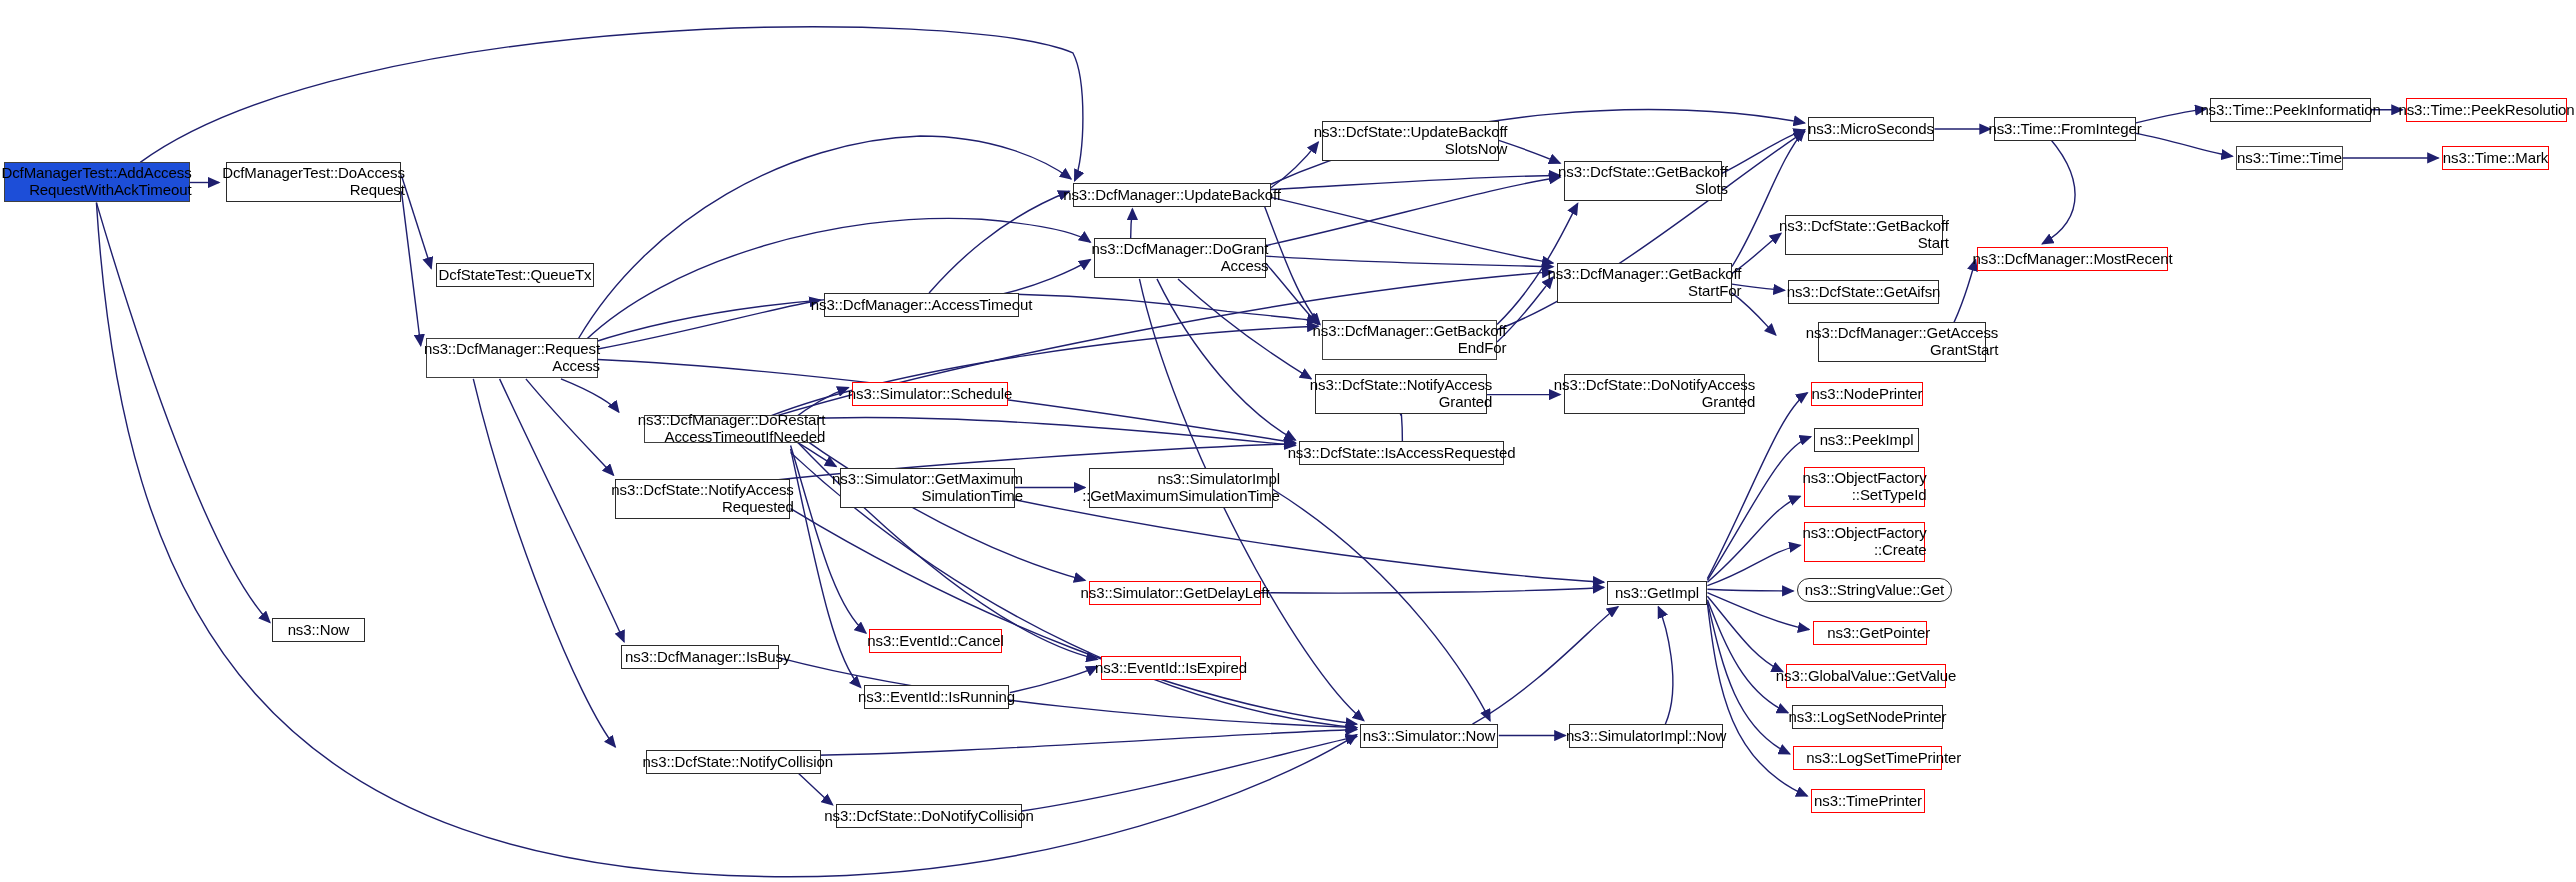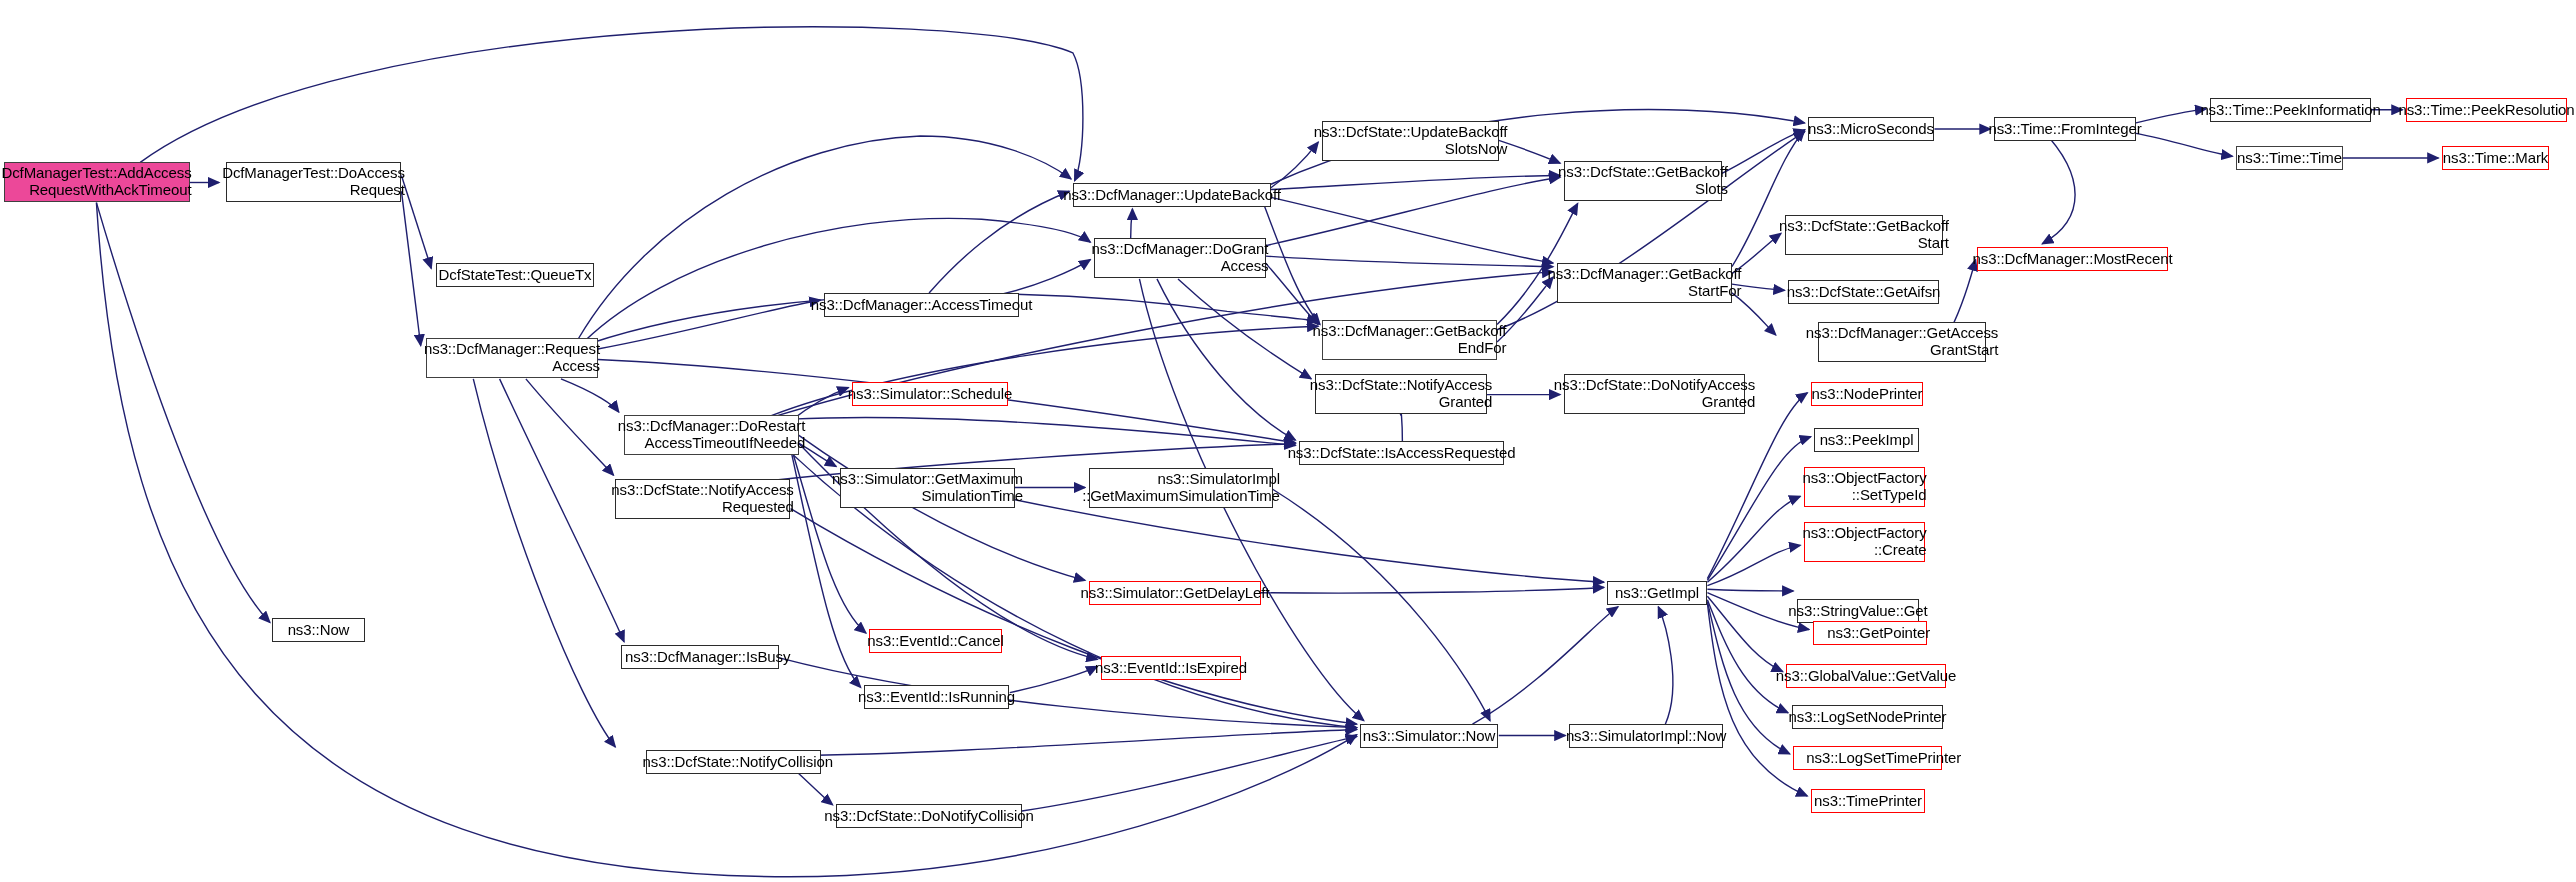--- a/index.html
+++ b/index.html
@@ -38,21 +38,21 @@
     line-height: 1.12;
     letter-spacing: -0.1px;
     padding: 0.9px 2.6px;
     white-space: pre-line;
     z-index: 5;
   }
   .node.red {
     border: 1.8px solid #ff0000;
   }
   .node.root {
-    background: #ec4899;
+    background: #1d4ed8;
     border: 0.9px solid #404040;
   }
   .node.thick {
     border: 1.8px solid #404040;
   }
 </style>
 </head>
 <body>
 
 <div id="canvas">
@@ -149,21 +149,21 @@
   <div id="node-layer">
       <div class="node root" style="left: 3.5px; top: 162px; width: 186px; height: 40px;">DcfManagerTest::AddAccess
 RequestWithAckTimeout</div>
       <div class="node" style="left: 226px; top: 162px; width: 175px; height: 40px;">DcfManagerTest::DoAccess
 Request</div>
       <div class="node" style="left: 436px; top: 263px; width: 158px; height: 24px;">DcfStateTest::QueueTx</div>
       <div class="node thick" style="left: 426px; top: 338px; width: 172px; height: 40px;">ns3::DcfManager::Request
 Access</div>
       <div class="node" style="left: 272px; top: 618px; width: 93px; height: 24px;">ns3::Now</div>
       <div class="node" style="left: 824px; top: 293px; width: 195px; height: 24px;">ns3::DcfManager::AccessTimeout</div>
-      <div class="node thick" style="left: 624px; top: 415px; width: 175px; height: 40px;">ns3::DcfManager::DoRestart
+      <div class="node thick" style="left: 644px; top: 415px; width: 175px; height: 28px;">ns3::DcfManager::DoRestart
 AccessTimeoutIfNeeded</div>
       <div class="node" style="left: 615px; top: 479px; width: 175px; height: 40px;">ns3::DcfState::NotifyAccess
 Requested</div>
       <div class="node" style="left: 621px; top: 645px; width: 158px; height: 24px; padding-left: 18px;">ns3::DcfManager::IsBusy</div>
       <div class="node" style="left: 646px; top: 750px; width: 175px; height: 24px; padding-left: 11px;">ns3::DcfState::NotifyCollision</div>
       <div class="node" style="left: 836px; top: 804px; width: 186px; height: 24px;">ns3::DcfState::DoNotifyCollision</div>
       <div class="node red" style="left: 852px; top: 382px; width: 156px; height: 24px;">ns3::Simulator::Schedule</div>
       <div class="node" style="left: 840px; top: 468px; width: 175px; height: 40px;">ns3::Simulator::GetMaximum
 SimulationTime</div>
       <div class="node" style="left: 1089px; top: 468px; width: 184px; height: 40px;">ns3::SimulatorImpl
@@ -202,21 +202,21 @@
       <div class="node red" style="left: 1977px; top: 247px; width: 191px; height: 24px;">ns3::DcfManager::MostRecent</div>
       <div class="node" style="left: 1607px; top: 581px; width: 100px; height: 24px;">ns3::GetImpl</div>
       <div class="node" style="left: 1360px; top: 724px; width: 138px; height: 24px;">ns3::Simulator::Now</div>
       <div class="node" style="left: 1569px; top: 724px; width: 154px; height: 24px;">ns3::SimulatorImpl::Now</div>
       <div class="node red" style="left: 1811px; top: 382px; width: 112px; height: 24px;">ns3::NodePrinter</div>
       <div class="node" style="left: 1814px; top: 428px; width: 105px; height: 24px;">ns3::PeekImpl</div>
       <div class="node red" style="left: 1804px; top: 467px; width: 121px; height: 40px;">ns3::ObjectFactory
 ::SetTypeId</div>
       <div class="node red" style="left: 1804px; top: 522px; width: 121px; height: 40px;">ns3::ObjectFactory
 ::Create</div>
-      <div class="node" style="left: 1797px; top: 599px; width: 122px; height: 24px;">ns3::StringValue::Get</div>
+      <div class="node" style="left: 1797px; top: 578px; width: 155px; height: 24px; border-radius: 12px;">ns3::StringValue::Get</div>
       <div class="node red" style="left: 1813px; top: 621px; width: 114px; height: 24px; padding-left: 20px;">ns3::GetPointer</div>
       <div class="node red" style="left: 1786px; top: 664px; width: 160px; height: 24px;">ns3::GlobalValue::GetValue</div>
       <div class="node" style="left: 1792px; top: 705px; width: 151px; height: 24px;">ns3::LogSetNodePrinter</div>
       <div class="node red" style="left: 1793px; top: 746px; width: 149px; height: 24px; padding-left: 35px;">ns3::LogSetTimePrinter</div>
       <div class="node red" style="left: 1811px; top: 789px; width: 114px; height: 24px;">ns3::TimePrinter</div>
     </div>
 </div>
 
 
 </body></html>

